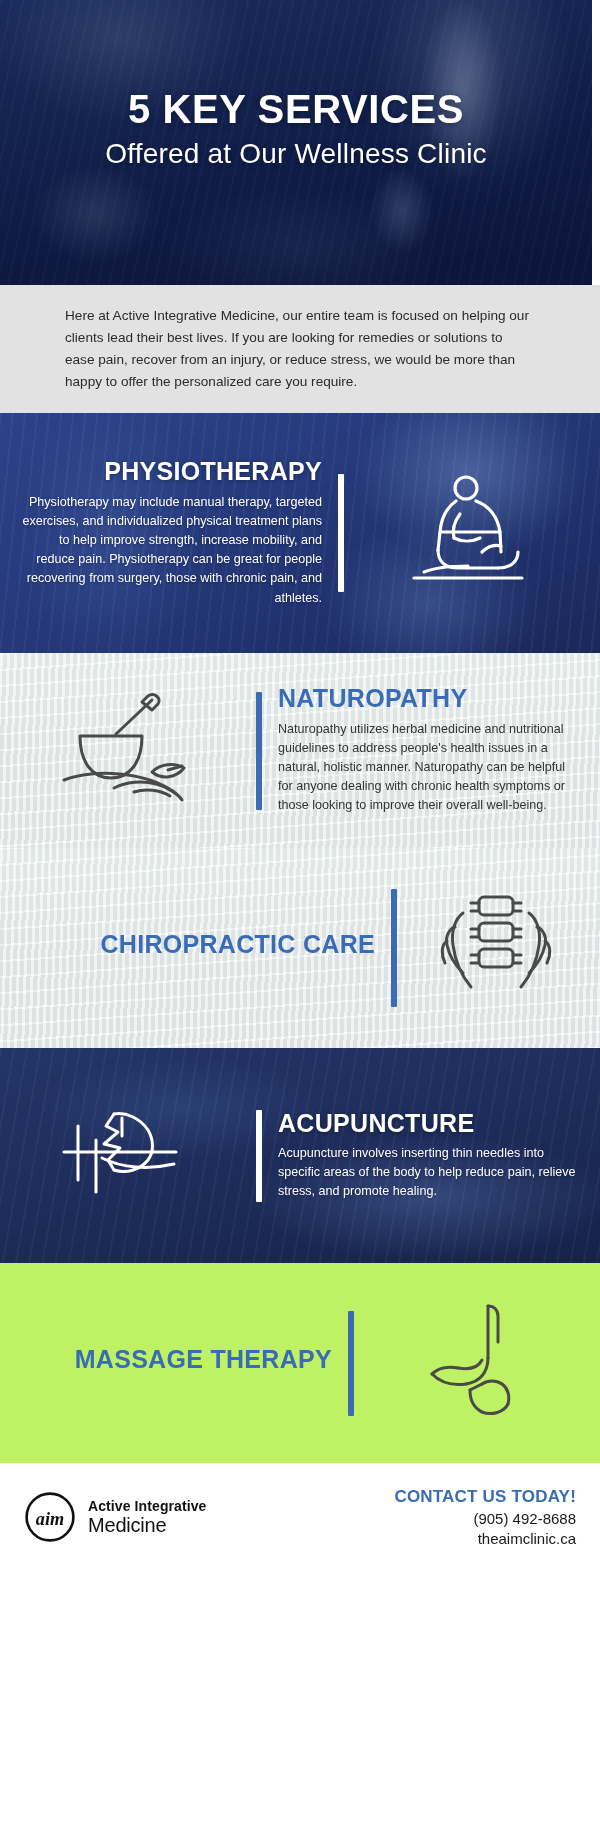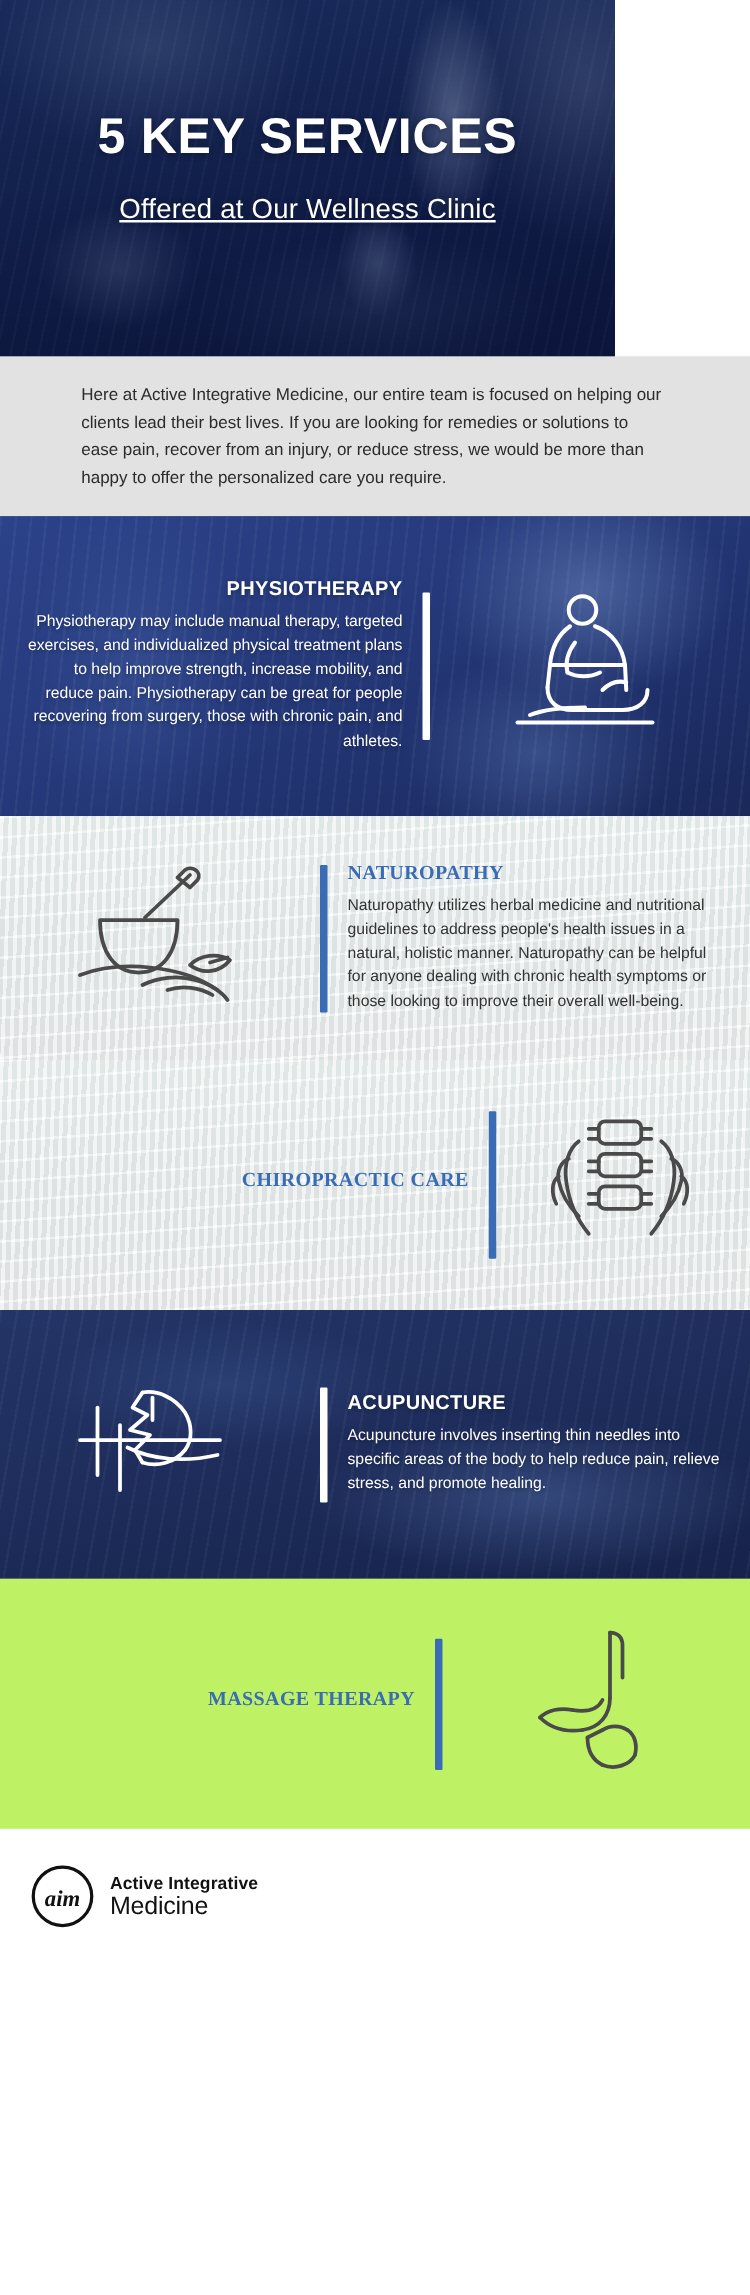--- a/index.html
+++ b/index.html
@@ -12,21 +12,21 @@
     position: relative;
     width: 600px;
     height: 1836px;
     overflow: hidden;
     background: #ffffff;
   }
 
   
   .hero {
     position: relative;
-    width: 492px;
+    width: 592px;
     height: 285px;
     overflow: hidden;
     background: #1d2f63;
   }
   .hero-photo {
     position: absolute;
     inset: 0;
     background:
       radial-gradient(ellipse 180px 120px at 120px 40px, rgba(180,200,225,.40), rgba(180,200,225,0) 70%),
       radial-gradient(ellipse 140px 180px at 470px 70px, rgba(200,215,235,.45), rgba(200,215,235,0) 72%),
@@ -61,25 +61,24 @@
     color: #ffffff;
     text-shadow: 0 1px 6px rgba(0,0,0,.35);
   }
   .hero-title {
     font-size: 40px;
     font-weight: 700;
     letter-spacing: .6px;
     line-height: 1.05;
   }
   .hero-sub {
-    margin-top: 24px;
-    font-size: 22px;
+    margin-top: 8px;
+    font-size: 28px;
     font-weight: 400;
     letter-spacing: .2px;
-    text-decoration: underline;
   }
 
   
   .intro {
     width: 600px;
     height: 128px;
     background: #e2e2e2;
     display: flex;
     align-items: center;
     justify-content: center;
@@ -107,39 +106,39 @@
   }
   .txt { flex: 0 0 auto; }
   .bar { flex: 0 0 auto; width: 6px; border-radius: 1px; }
   .art {
     flex: 1 1 auto;
     display: flex;
     align-items: center;
     justify-content: center;
   }
   .h {
-    font-size: 16px;
+    font-size: 25px;
     font-weight: 700;
     letter-spacing: .3px;
     line-height: 1.1;
     margin-bottom: 7px;
   }
   .b {
     font-size: 12.6px;
     line-height: 1.52;
   }
 
   
   .sec-dark .h, .sec-dark .b { color: #ffffff; }
   .sec-dark .bar { background: #ffffff; }
   .sec-dark .h { text-shadow: 0 1px 4px rgba(0,0,0,.35); }
   .sec-dark .b { text-shadow: 0 1px 3px rgba(0,0,0,.35); }
 
   
-  .sec-light .h { color: #3a6cb5; font-family: Liberation Serif, serif; }
+  .sec-light .h { color: #3a6cb5; }
   .sec-light .b { color: #333333; }
   .sec-light .bar { background: #3a6cb5; }
 
   
   #sec-physio { height: 240px; background: #23356d; }
   #sec-physio .photo {
     position: absolute; inset: 0;
     background:
       radial-gradient(ellipse 160px 120px at 470px 60px, rgba(120,150,205,.45), rgba(120,150,205,0) 72%),
       radial-gradient(ellipse 150px 110px at 430px 190px, rgba(95,125,185,.40), rgba(95,125,185,0) 72%),
@@ -368,15 +367,20 @@
     <div class="brand">
       <svg class="brand-mark" viewBox="0 0 60 60">
         <circle cx="30" cy="30" r="27" fill="none" stroke="#111" stroke-width="3"></circle>
         <text x="30" y="39" text-anchor="middle" font-family="&quot;Liberation Serif&quot;, serif" font-style="italic" font-weight="700" font-size="21" fill="#111">aim</text>
       </svg>
       <div class="brand-words">
         <div class="brand-top">Active Integrative</div>
         <div class="brand-bottom">Medicine</div>
       </div>
     </div>
+    <div class="contact">
+      <div class="contact-title">CONTACT US TODAY!</div>
+      <div class="contact-line">(905) 492-8688</div>
+      <div class="contact-line">theaimclinic.ca</div>
+    </div>
   </div>
 
 </div>
 
 </body></html>

